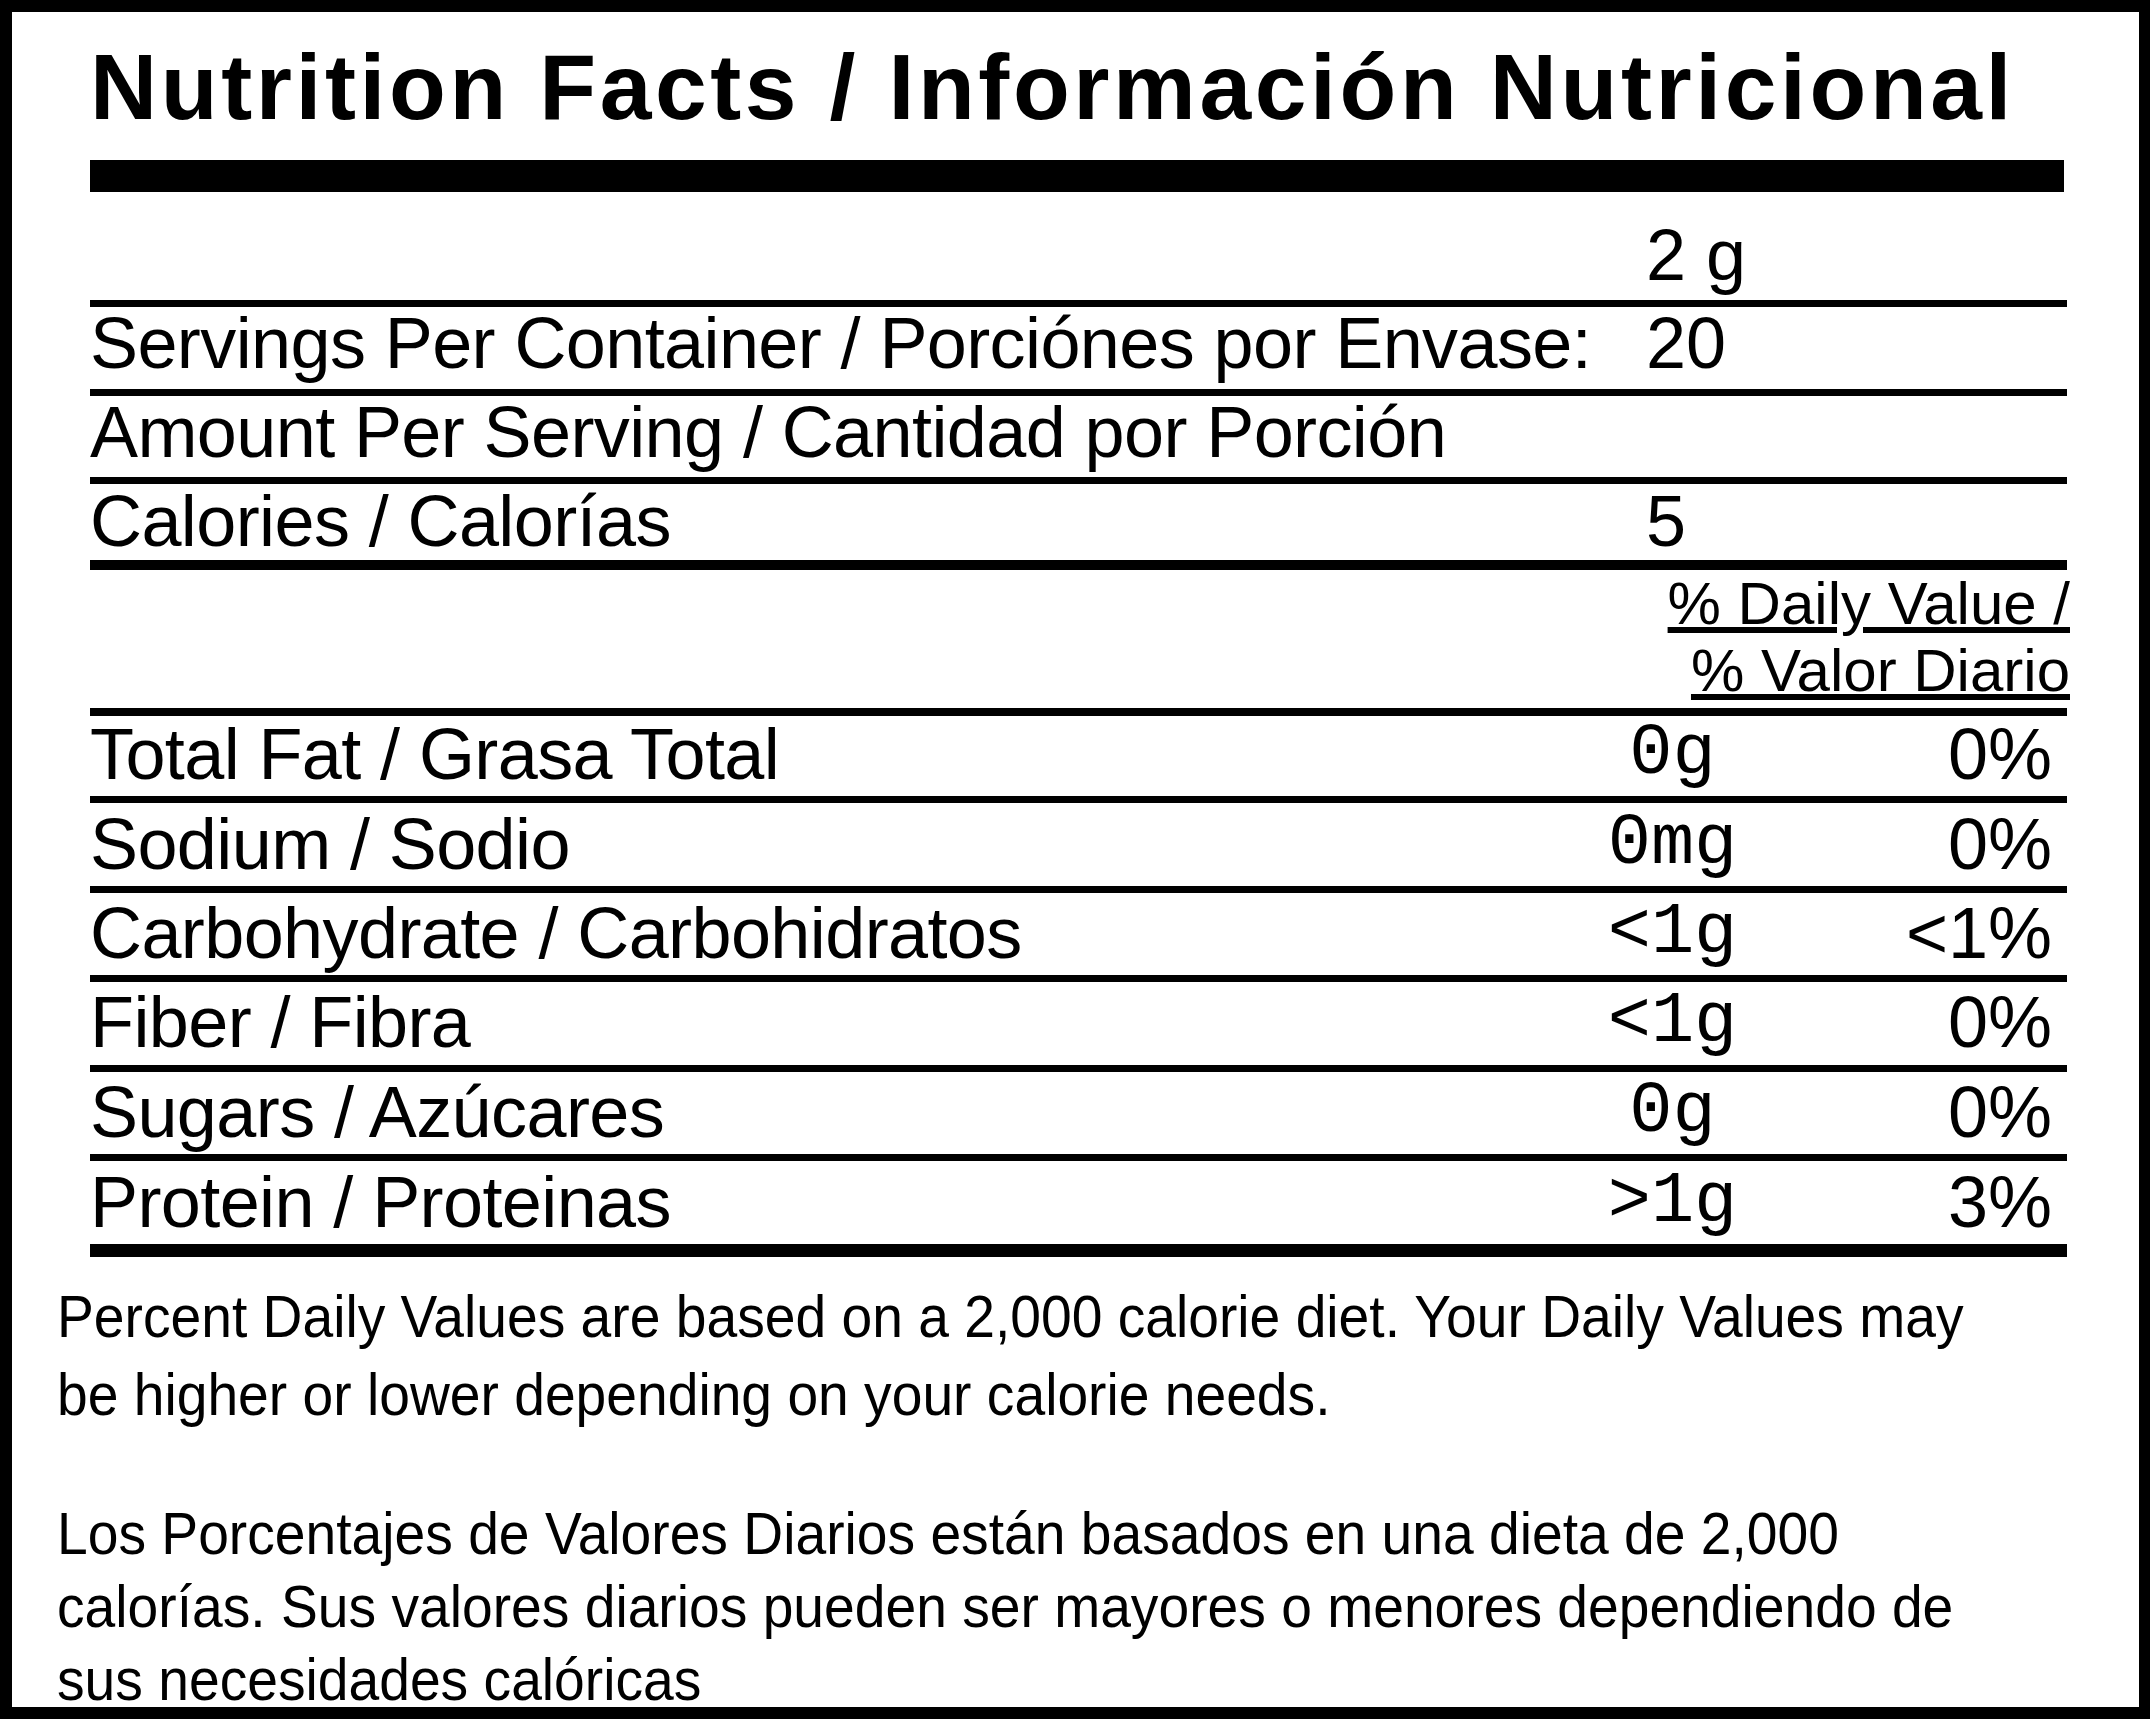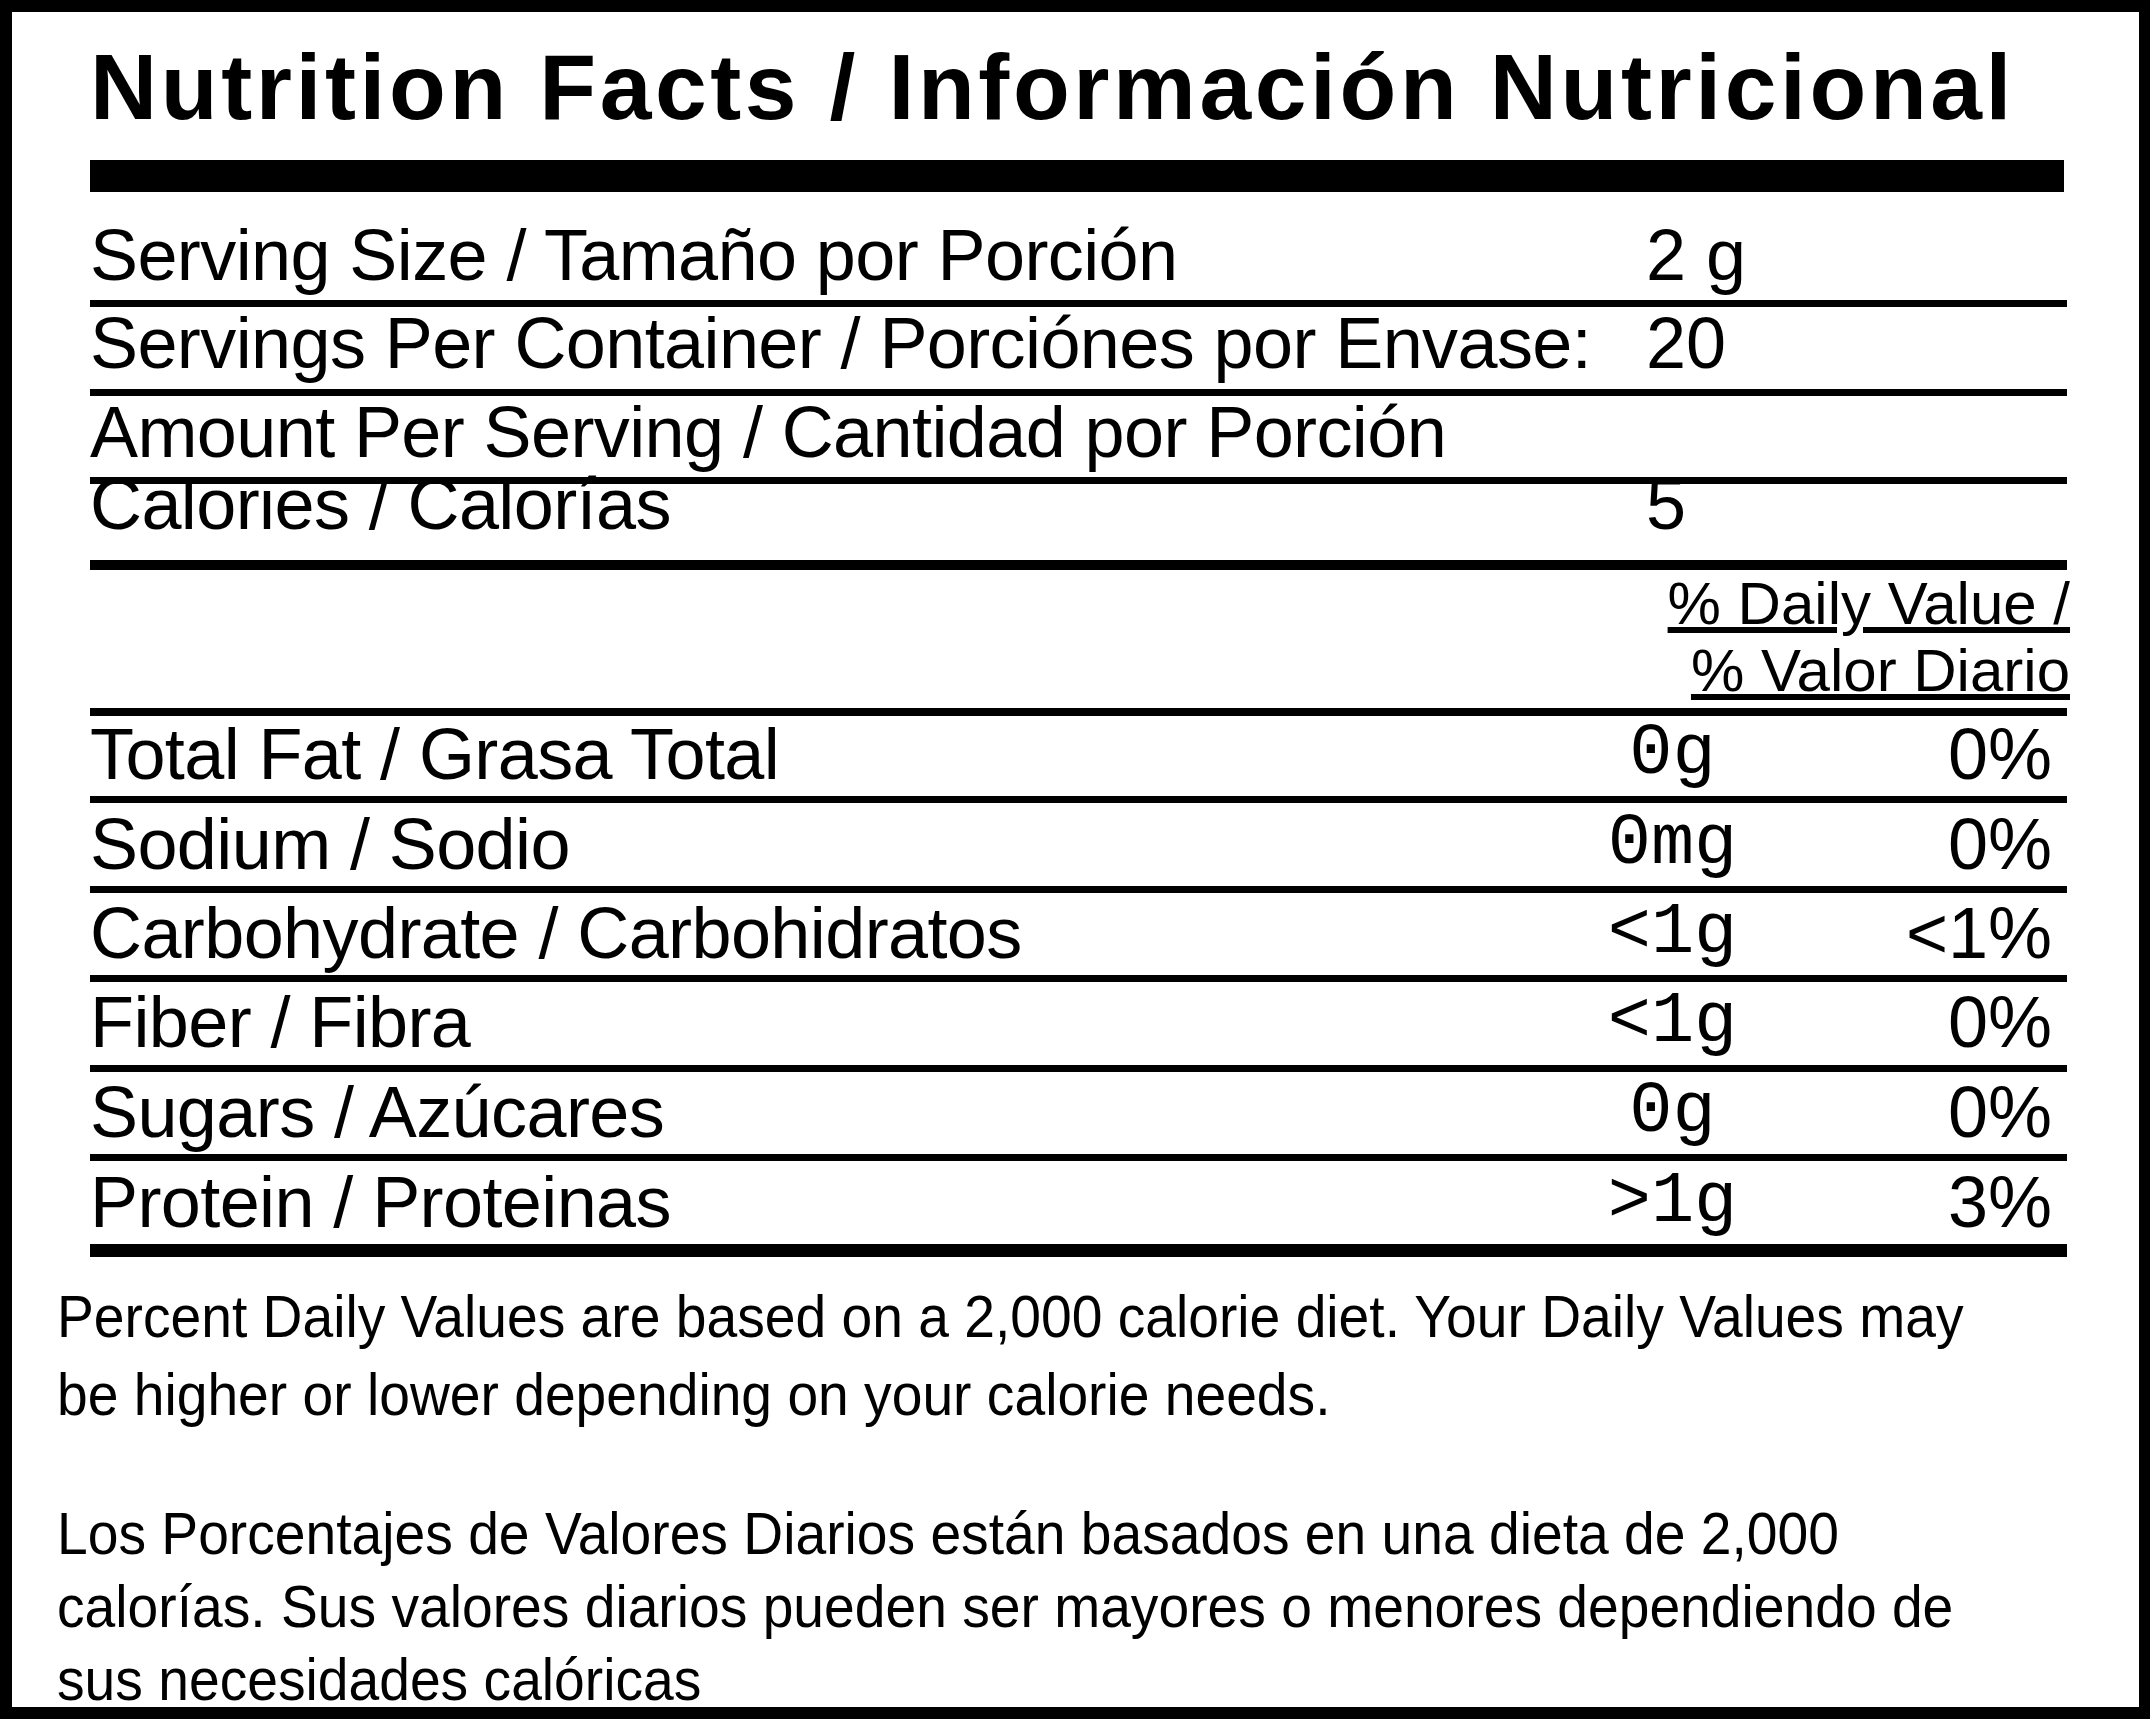--- a/index.html
+++ b/index.html
@@ -23,37 +23,36 @@
 </head>
 <body>
 
 <div class="label">
 
   <div class="title">Nutrition Facts / Información Nutricional</div>
 
   <div class="bar head"></div>
 
   <div class="row" style="top:210px">
-    <span class="lbl">Serving Size / Tamaño por Porción</span>
     <span class="val">2 g</span>
   </div>
   <div class="rule" style="top:300px;height:7.2px"></div>
 
   <div class="row" style="top:298px">
     <span class="lbl">Servings Per Container / Porciónes por Envase:</span>
     <span class="val">20</span>
   </div>
   <div class="rule" style="top:389px;height:7.2px"></div>
 
   <div class="row" style="top:387px">
     <span class="lbl">Amount Per Serving / Cantidad por Porción</span>
   </div>
   <div class="rule" style="top:477px;height:7.2px"></div>
 
-  <div class="row" style="top:459px">
+  <div class="row" style="top:476px">
     <span class="lbl">Calories / Calorías</span>
     <span class="val">5</span>
   </div>
   <div class="rule" style="top:560px;height:9.6px"></div>
 
   <div class="dvhead">
     <div>% Daily Value /</div>
     <div>% Valor Diario</div>
   </div>
   <div class="rule" style="top:708px;height:8.4px"></div>

